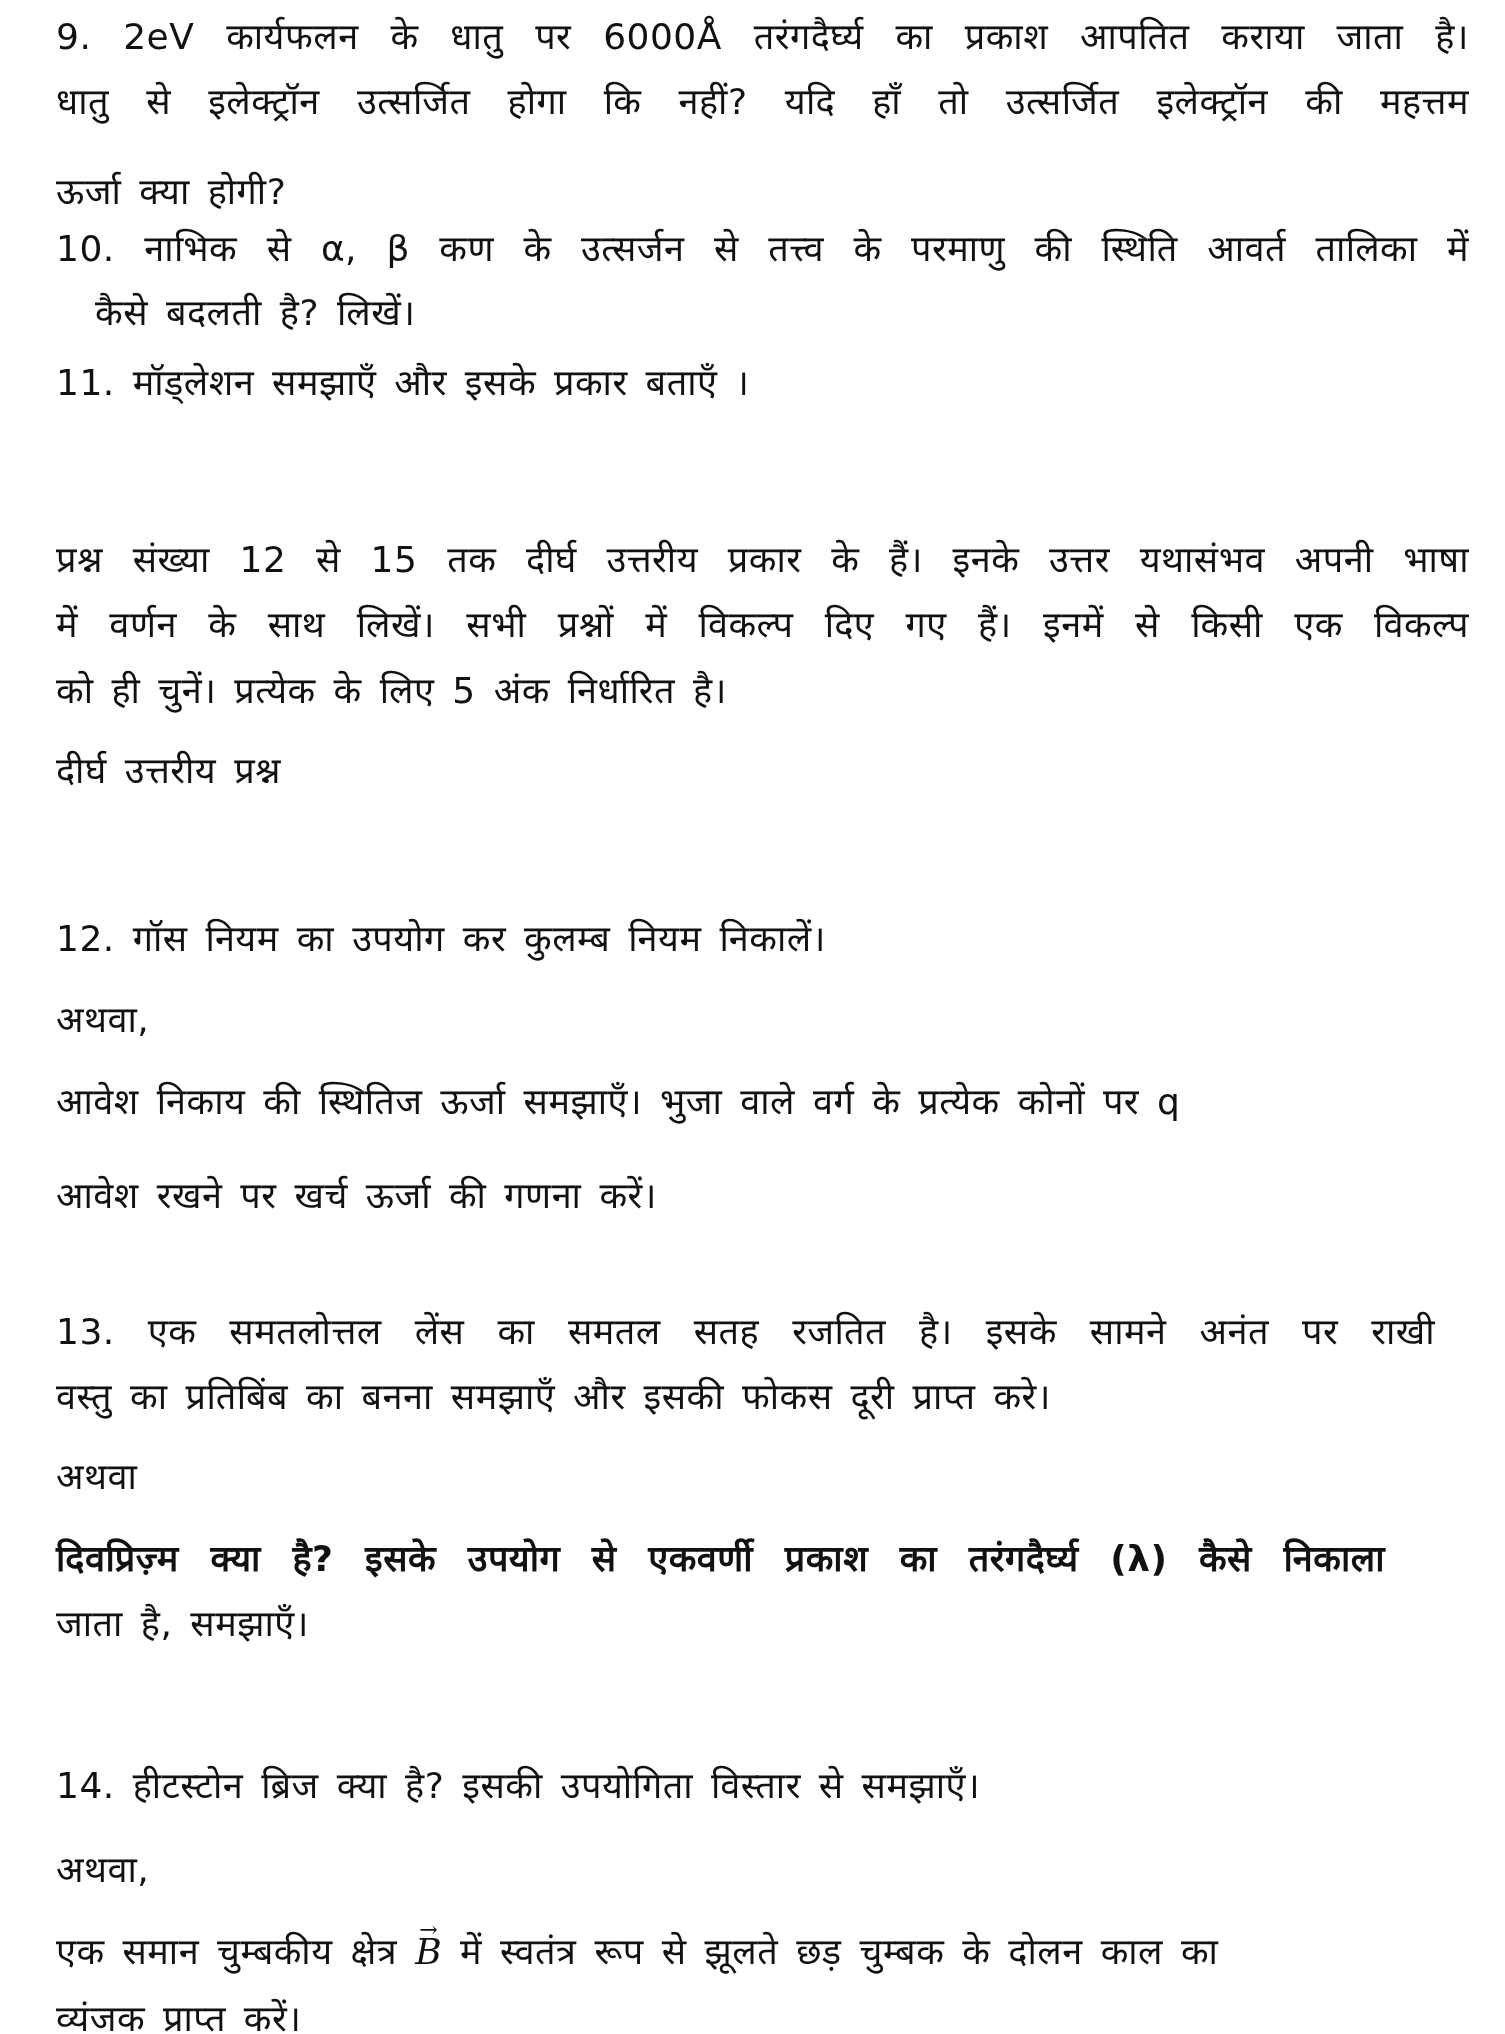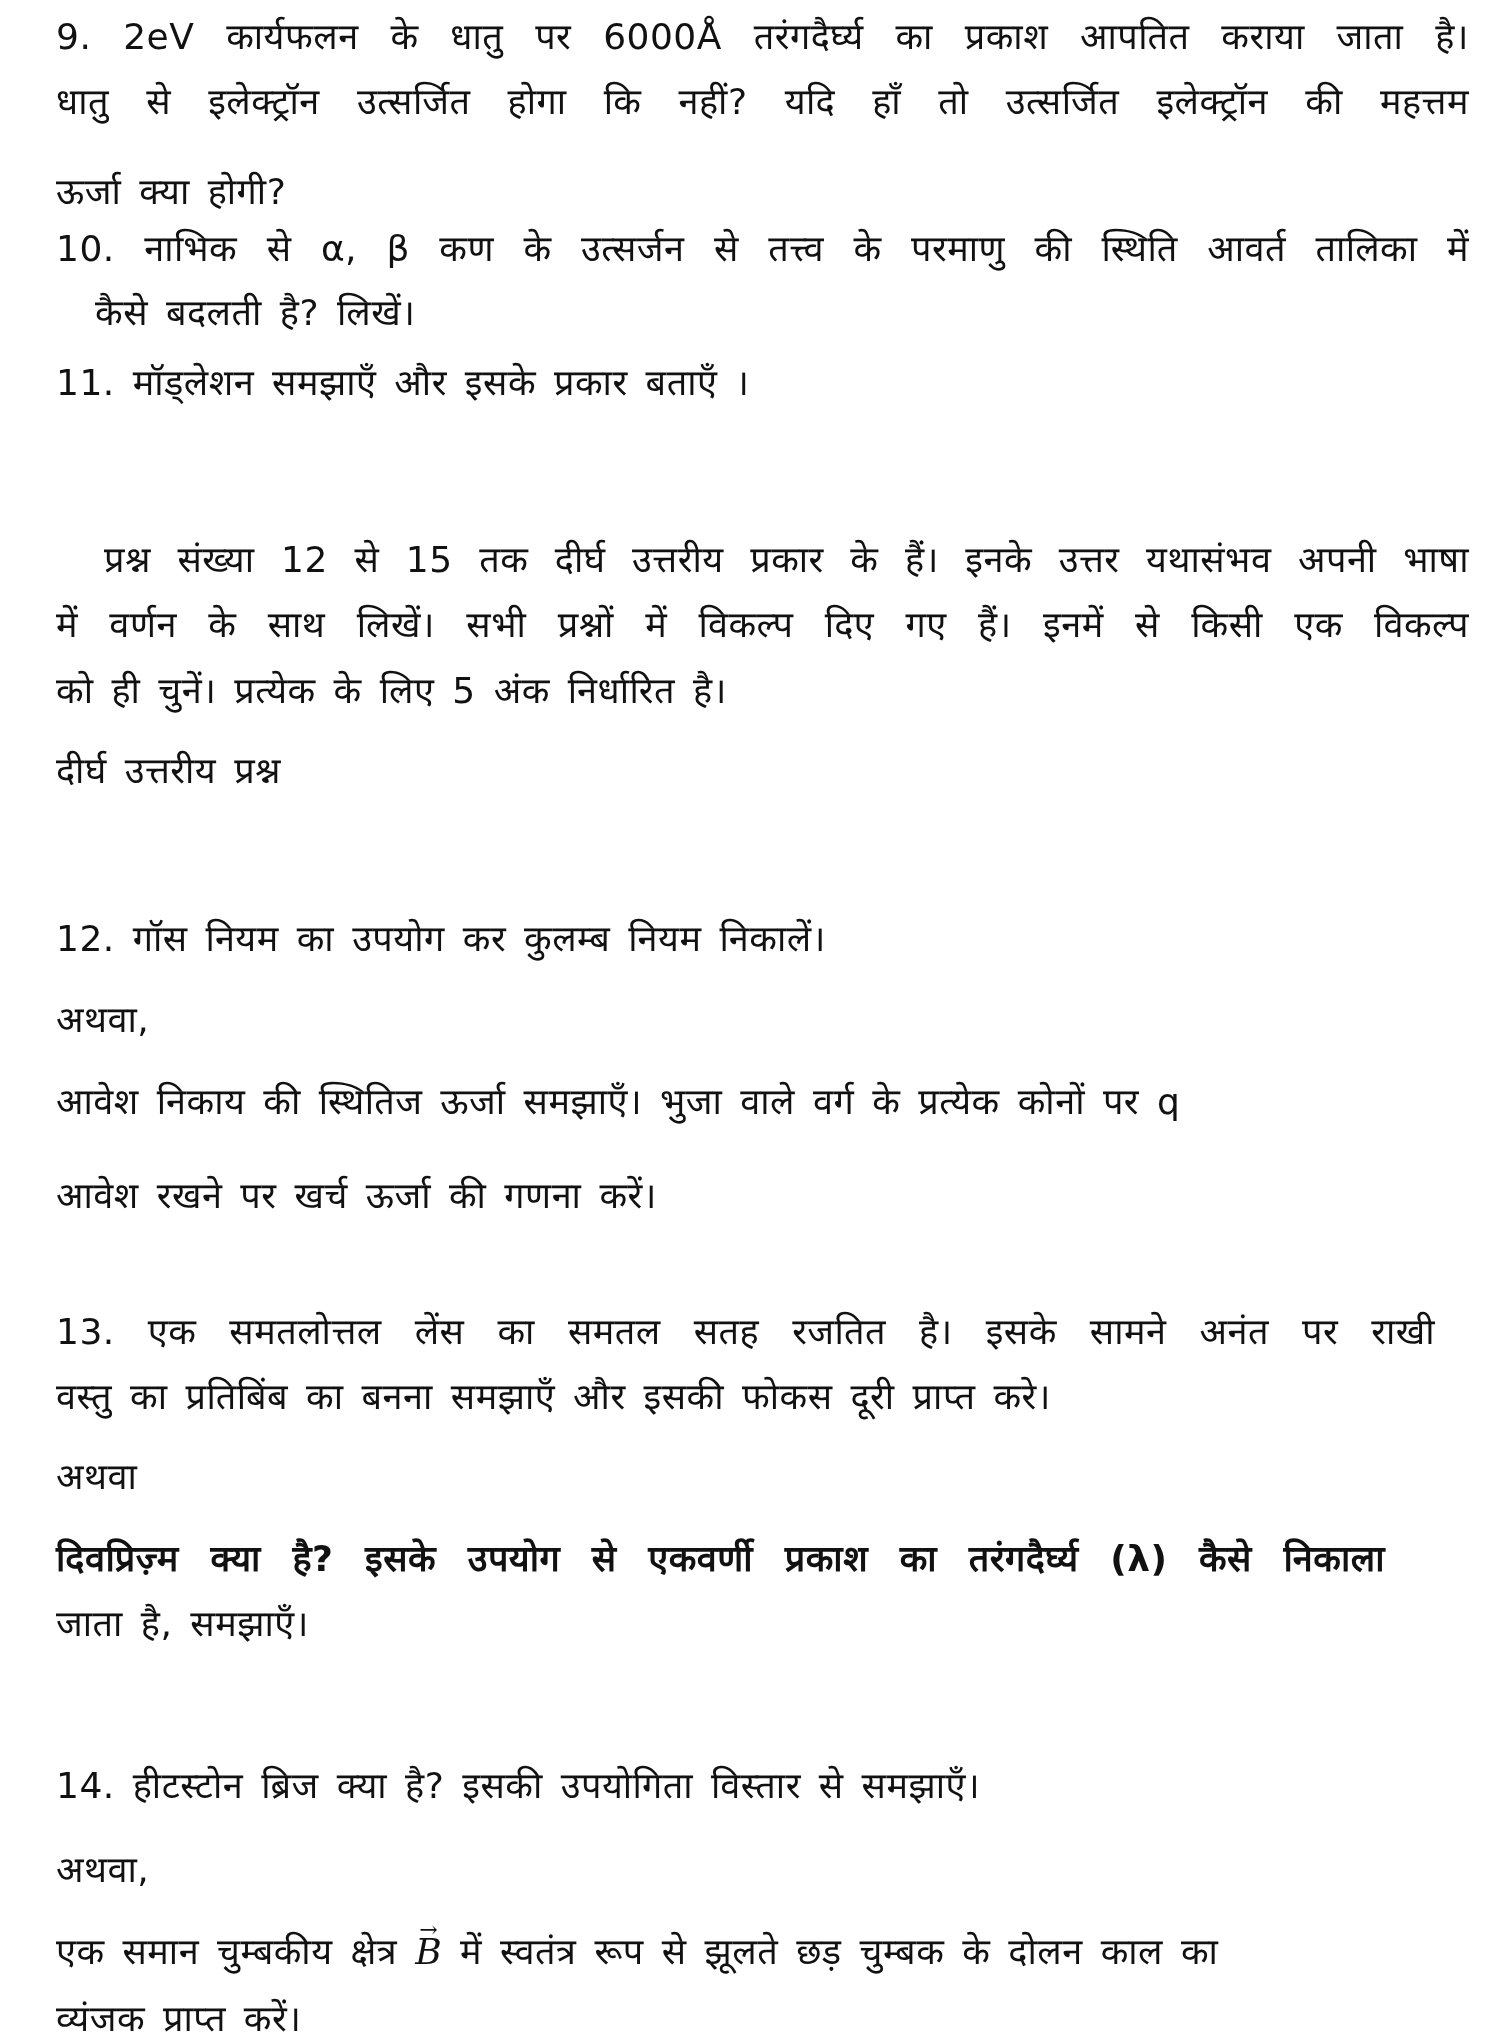--- a/index.html
+++ b/index.html
@@ -26,21 +26,21 @@
 
   <div class="line justify" style="top:14px;">9. 2eV कार्यफलन के धातु पर 6000Å तरंगदैर्घ्य का प्रकाश आपतित कराया जाता है।</div>
   <div class="line justify" style="top:79px;">धातु से इलेक्ट्रॉन उत्सर्जित होगा कि नहीं? यदि हाँ तो उत्सर्जित इलेक्ट्रॉन की महत्तम</div>
   <div class="line" style="top:144px;margin-top:25px;">ऊर्जा क्या होगी?</div>
 
   <div class="line justify" style="top:226px;">10. नाभिक से α, β कण के उत्सर्जन से तत्त्व के परमाणु की स्थिति आवर्त तालिका में</div>
   <div class="line" style="top:290px;margin-left:39px;">कैसे बदलती है? लिखें।</div>
 
   <div class="line" style="top:360px;">11. मॉड्लेशन समझाएँ और इसके प्रकार बताएँ ।</div>
 
-  <div class="line justify" style="top:537px;margin-left:48px;">प्रश्न संख्या 12 से 15 तक दीर्घ उत्तरीय प्रकार के हैं। इनके उत्तर यथासंभव अपनी भाषा</div>
+  <div class="line justify" style="top:537px;">प्रश्न संख्या 12 से 15 तक दीर्घ उत्तरीय प्रकार के हैं। इनके उत्तर यथासंभव अपनी भाषा</div>
   <div class="line justify" style="top:602px;">में वर्णन के साथ लिखें। सभी प्रश्नों में विकल्प दिए गए हैं। इनमें से किसी एक विकल्प</div>
   <div class="line" style="top:668px;">को ही चुनें। प्रत्येक के लिए 5 अंक निर्धारित है।</div>
   <div class="line" style="top:748px;">दीर्घ उत्तरीय प्रश्न</div>
 
   <div class="line" style="top:916px;">12. गॉस नियम का उपयोग कर कुलम्ब नियम निकालें।</div>
   <div class="line" style="top:997px;">अथवा,</div>
   <div class="line" style="top:1079px;">आवेश निकाय की स्थितिज ऊर्जा समझाएँ। भुजा वाले वर्ग के प्रत्येक कोनों पर q</div>
   <div class="line" style="top:1144px;margin-top:29px;">आवेश रखने पर खर्च ऊर्जा की गणना करें।</div>
 
   <div class="line justify" style="top:1309px; right:70px;">13. एक समतलोत्तल लेंस का समतल सतह रजतित है। इसके सामने अनंत पर राखी</div>

